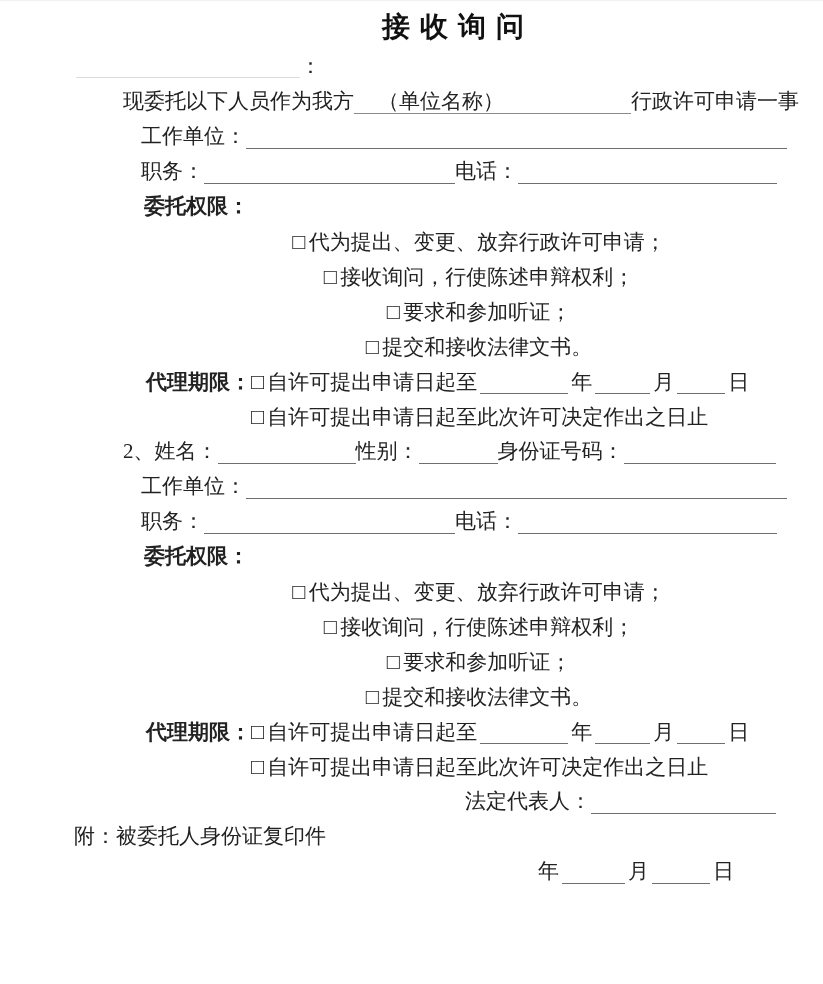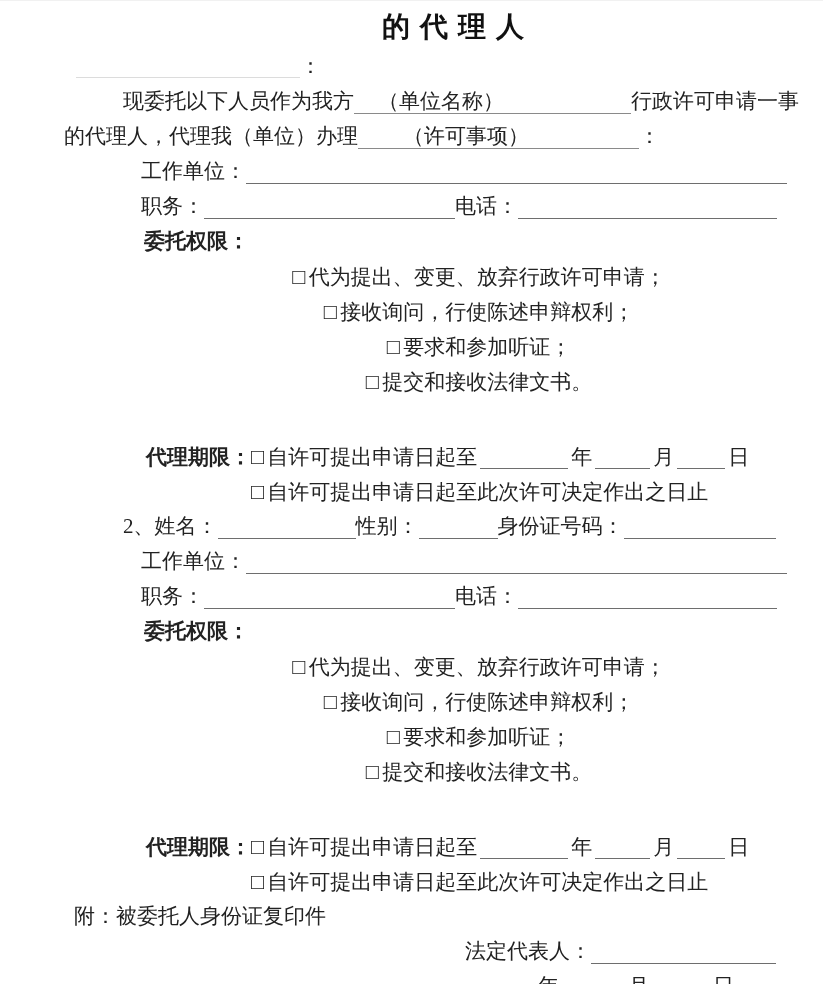--- a/index.html
+++ b/index.html
@@ -24,21 +24,21 @@
   .f-unit{padding-left:24px;padding-right:127px;}
   .f-item{padding-left:45px;padding-right:110px;}
   
   .sp{display:inline-block;height:1px;}
   .sp-gap{width:71px;}
   
   .in-para{padding-left:59px;}
   .in-sub{padding-left:77px;}
   .in-auth{padding-left:80px;}
   .in-cb{padding-left:101px;text-align:center;}
-  .in-period{padding-left:82px;margin-top:40px;}
+  .in-period{padding-left:82px;}
   .in-p2{padding-left:187px;}
   .in-sig{padding-left:399px;}
   .in-sig2{padding-left:401px;}
   .in-attach{padding-left:10px;}
   .in-date{padding-left:474px;}
   
   .w-addr{width:224px;}
   .w-name{width:138px;}
   .w-gender{width:79px;}
   .w-id{width:152px;}
@@ -52,27 +52,26 @@
   .w-dmonth{width:58px;}
   .w-sig{width:185px;}
   .cb{font-size:22px;margin-right:3px;}
   .ml8{}
 </style>
 </head>
 <body>
 
 <div class="page">
 
-  <div class="line title-line">的代理人</div>
+  <div class="line title-line">接收询问</div>
 
   <div class="line addr-line"><span class="u lt w-addr"></span><span>：</span></div>
 
   <div class="line in-para"><span>现委托以下人员作为我方</span><span class="uf f-unit">（单位名称）</span><span>行政许可申请一事</span></div>
 
-  <div class="line"><span>的代理人，代理我（单位）办理</span><span class="uf f-item">（许可事项）</span><span>：</span></div>
 
 
   <div class="line in-sub"><span>工作单位：</span><span class="u w-work"></span></div>
 
   <div class="line in-sub"><span>职务：</span><span class="u w-job"></span><span class="ml8">电话：</span><span class="u w-phone"></span></div>
 
   <div class="line in-auth b"><span>委托权限：</span></div>
 
   <div class="line in-cb"><span class="cb">□</span><span>代为提出、变更、放弃行政许可申请；</span></div>
   <div class="line in-cb"><span class="cb">□</span><span>接收询问，行使陈述申辩权利；</span></div>
@@ -94,19 +93,19 @@
   <div class="line in-cb"><span class="cb">□</span><span>代为提出、变更、放弃行政许可申请；</span></div>
   <div class="line in-cb"><span class="cb">□</span><span>接收询问，行使陈述申辩权利；</span></div>
   <div class="line in-cb"><span class="cb">□</span><span>要求和参加听证；</span></div>
   <div class="line in-cb"><span class="cb">□</span><span>提交和接收法律文书。</span></div>
 
   <div class="line in-period"><span class="b">代理期限：</span><span class="cb">□</span><span>自许可提出申请日起至</span><span class="u w-year um"></span><span>年</span><span class="u w-month um"></span><span>月</span><span class="u w-day um"></span><span>日</span></div>
 
   <div class="line in-p2"><span class="cb">□</span><span>自许可提出申请日起至此次许可决定作出之日止</span></div>
 
 
+  <div class="line in-sig2"><span>法定代表人：</span><span class="u w-sig"></span></div>
+
   <div class="line in-attach"><span>附：被委托人身份证复印件</span></div>
-
-  <div class="line in-sig2"><span>法定代表人：</span><span class="u w-sig"></span></div>
 
   <div class="line in-date"><span>年</span><span class="u w-dyear um"></span><span>月</span><span class="u w-dmonth um"></span><span>日</span></div>
 
 </div>
 
 </body></html>

